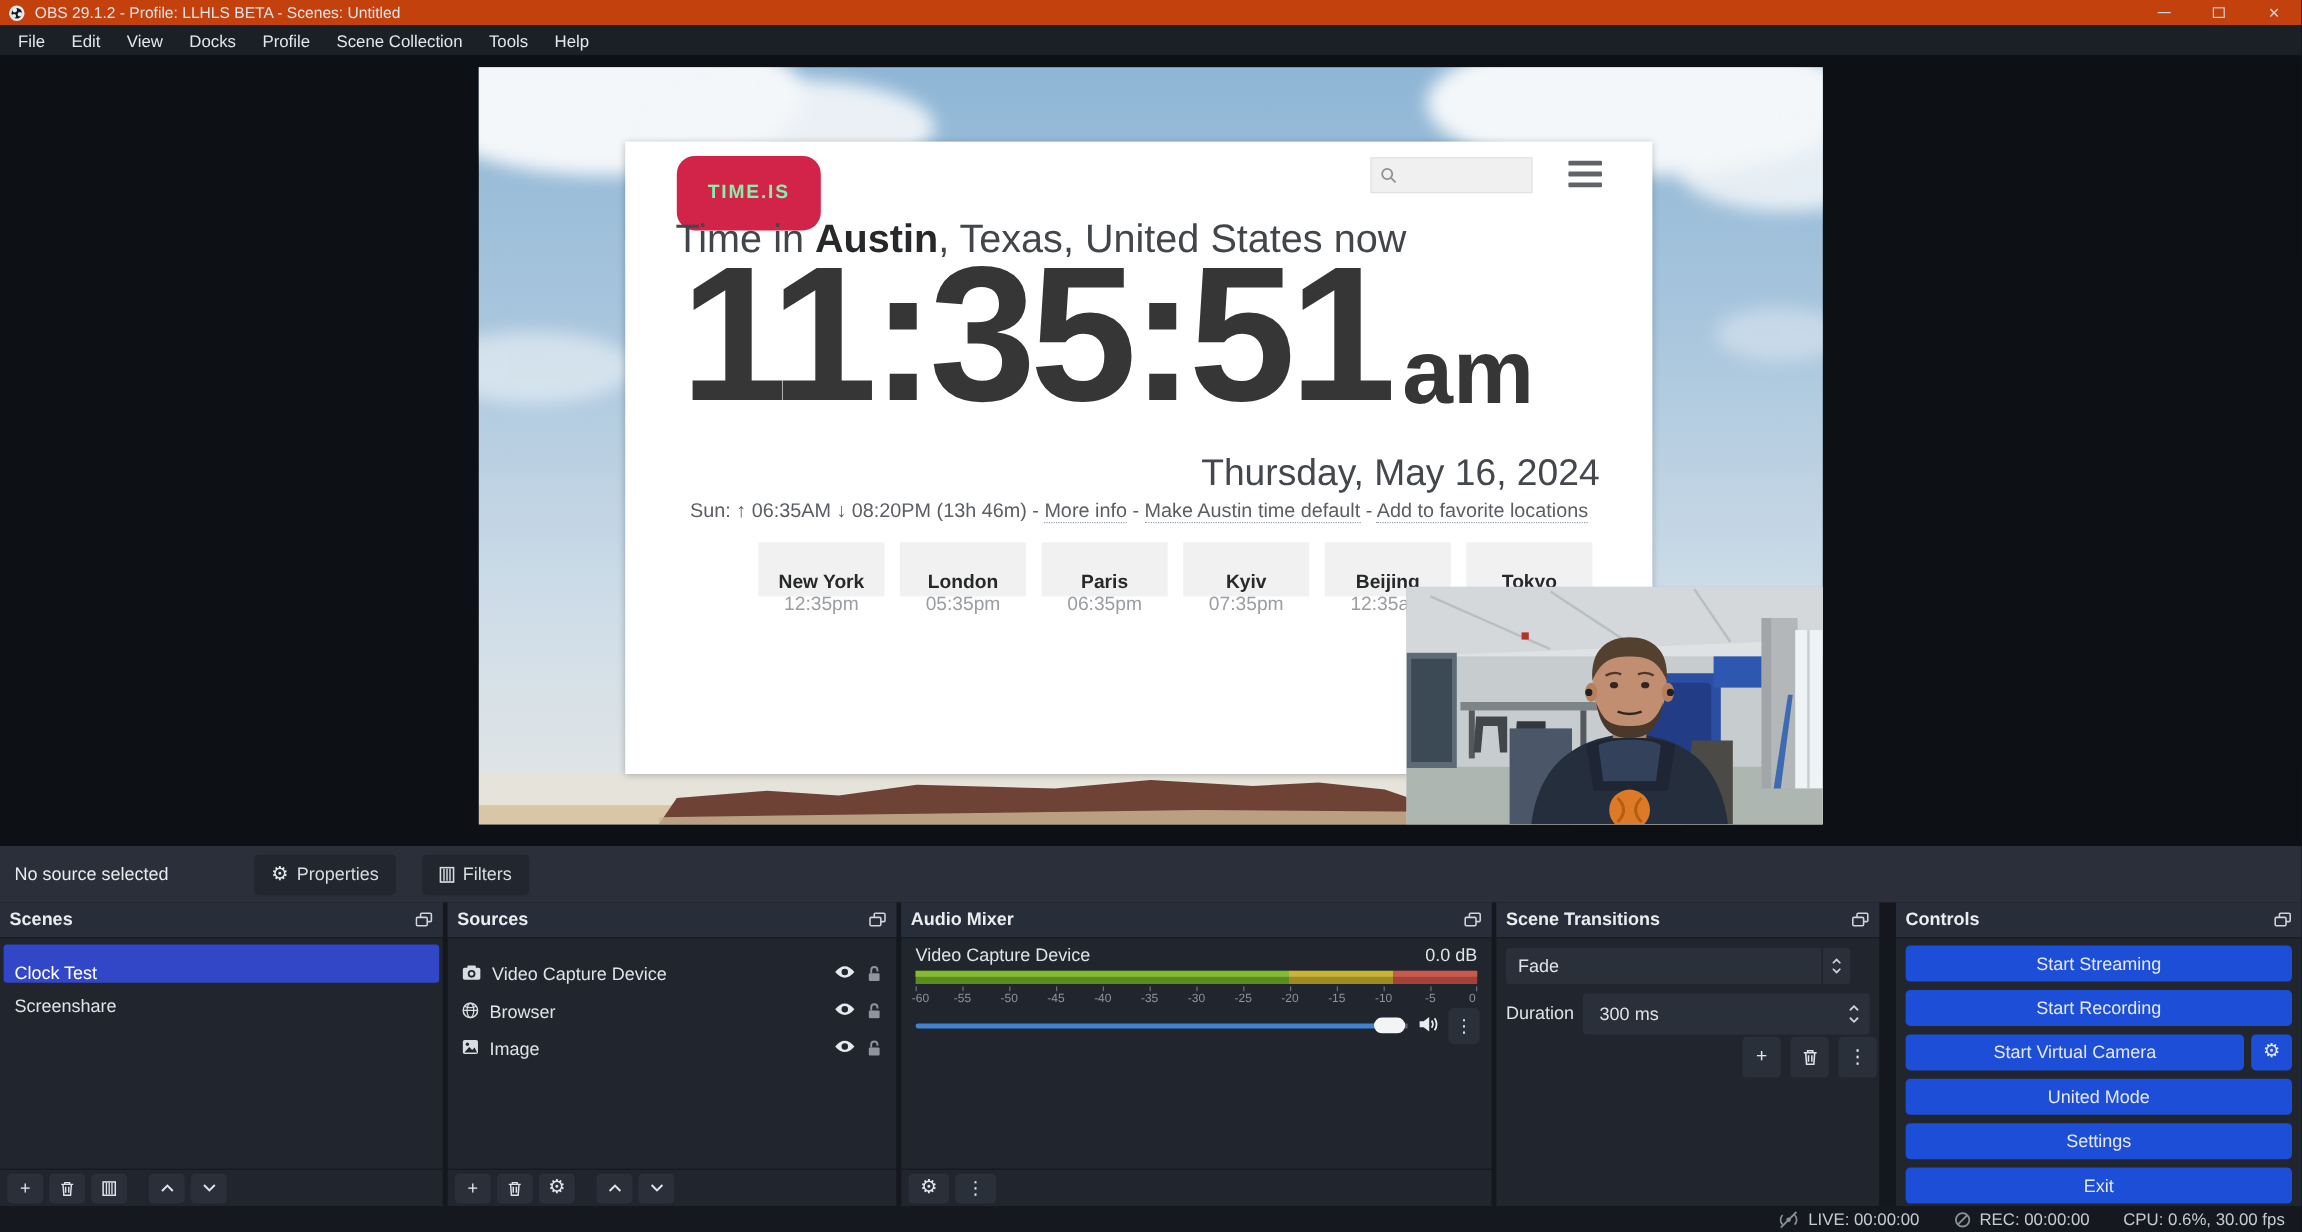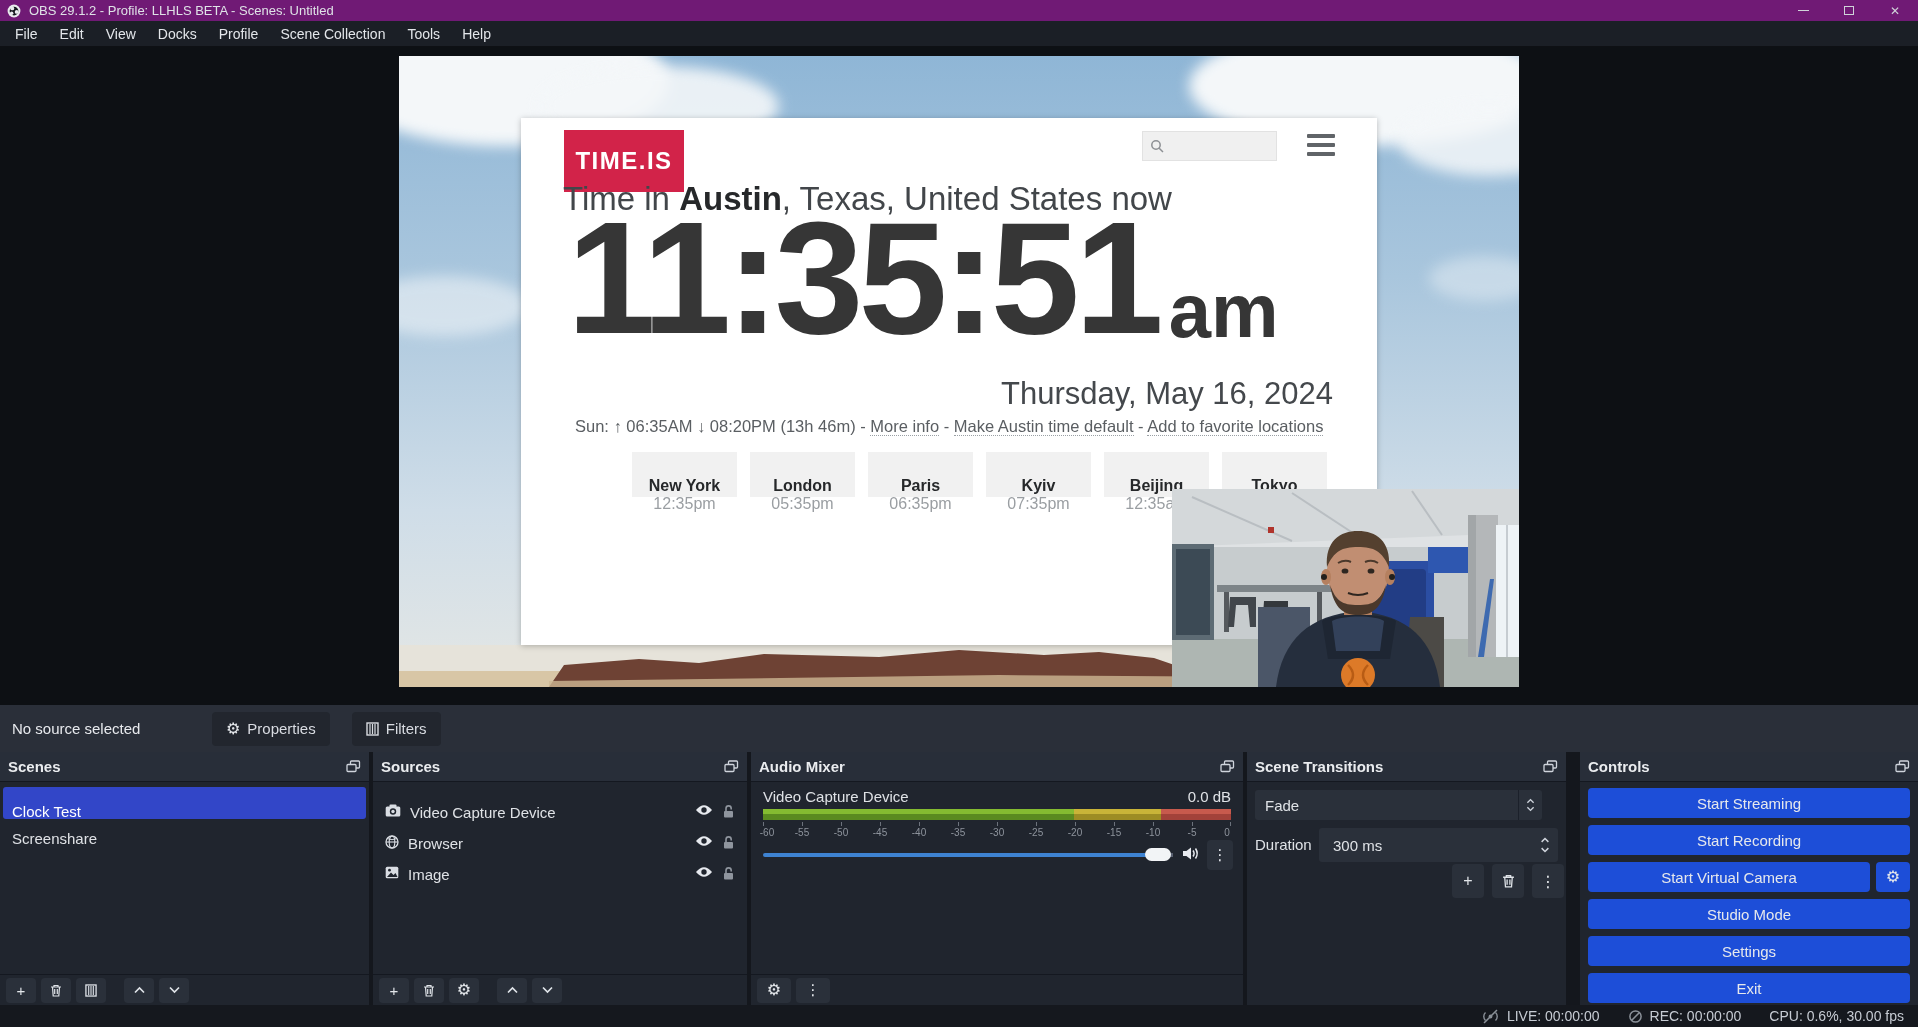--- a/index.html
+++ b/index.html
@@ -2,21 +2,21 @@
 <html><head>
 <meta charset="utf-8">
 <style>
   * { margin:0; padding:0; box-sizing:border-box; }
   html,body { width:1918px; height:1027px; background:#14171d; overflow:hidden;
     font-family:"Liberation Sans","DejaVu Sans",sans-serif; }
   .abs { position:absolute; }
   #stage { position:relative; width:1918px; height:1027px; }
 
   
-  #titlebar { left:0; top:0; width:1918px; height:21px; background:#701a75;
+  #titlebar { left:0; top:0; width:1918px; height:21px; background:#c2410c;
     display:flex; align-items:center; color:#dfe2e7; font-size:13px; }
   #titlebar .logo { margin:0 8px 0 7px; display:flex; }
   .win-btns { margin-left:auto; display:flex; height:100%; }
   .win-btn { width:46px; height:100%; display:flex; align-items:center; justify-content:center; color:#cfd3d9; font-size:12px; }
   .min-glyph { width:11px; height:1px; background:#cfd3d9; }
   .max-glyph { width:10px; height:9px; border:1px solid #cfd3d9; }
 
   
   #menubar { left:0; top:21px; width:1918px; height:26px; background:#1b1f26;
     display:flex; align-items:center; padding-left:4px; border-bottom:1px solid #0e1014; }
@@ -25,21 +25,21 @@
   
   #canvas { left:0; top:47px; width:1918px; height:658px; background:#0d1014; }
   #video { left:399px; top:9px; width:1120px; height:631px; overflow:hidden;
     background:linear-gradient(#8fb6d6 0%,#a9c6dd 35%,#cfdde8 72%,#e4e7e5 100%); }
   .cloud { background:#f4f7f9; border-radius:50%; filter:blur(7px); }
 
   
   #timecard { left:122px; top:62px; width:856px; height:527px; background:#ffffff;
     box-shadow:0 1px 6px rgba(0,0,0,.25); color:#3c3f42; }
   #ti-logo { left:43px; top:12px; width:120px; height:62px; display:flex; align-items:center; justify-content:center;
-    color:#ffffff; font-size:24px; font-weight:bold; letter-spacing:1.5px; }
+    color:#86efac; font-size:16px; font-weight:bold; letter-spacing:1.5px;border-radius:15px; }
   #ti-search { left:621px; top:13px; width:135px; height:30px; background:#f0f0f0; border:1px solid #e2e2e2;
     display:flex; align-items:center; padding-left:7px; }
   #ti-search input { border:none; background:transparent; outline:none; width:100px; font-size:14px; margin-left:6px; }
   #ti-burger { left:786px; top:16px; width:28px; height:22px; display:flex; flex-direction:column; justify-content:space-between; }
   #ti-burger div { height:4px; background:#606468; border-radius:1px; }
   #ti-heading { left:42px; top:62px; font-size:33px; color:#42464a; white-space:pre; }
   #ti-heading b { color:#26282a; }
   #ti-timrow { left:46px; top:86px; display:flex; align-items:flex-end; color:#363636; }
   #ti-time { font-size:160px; font-weight:bold; letter-spacing:-5px; line-height:0.93; }
   #ti-ampm { font-size:76px; font-weight:bold; margin-left:10px; line-height:1.1; }
@@ -565,21 +565,21 @@
       <div class="ctl-row">
           <div class="ctl-btn">Start Recording</div>
         </div>
       <div class="ctl-row">
         <div class="ctl-btn">Start Virtual Camera</div>
         <div class="ctl-btn ctl-gear">
             <span class="gear-glyph">⚙</span>
           </div>
       </div>
       <div class="ctl-row">
-          <div class="ctl-btn">Studio Mode</div>
+          <div class="ctl-btn">United Mode</div>
         </div>
       <div class="ctl-row">
           <div class="ctl-btn">Settings</div>
         </div>
       <div class="ctl-row">
           <div class="ctl-btn">Exit</div>
         </div>
     </div>
   </div>
 

